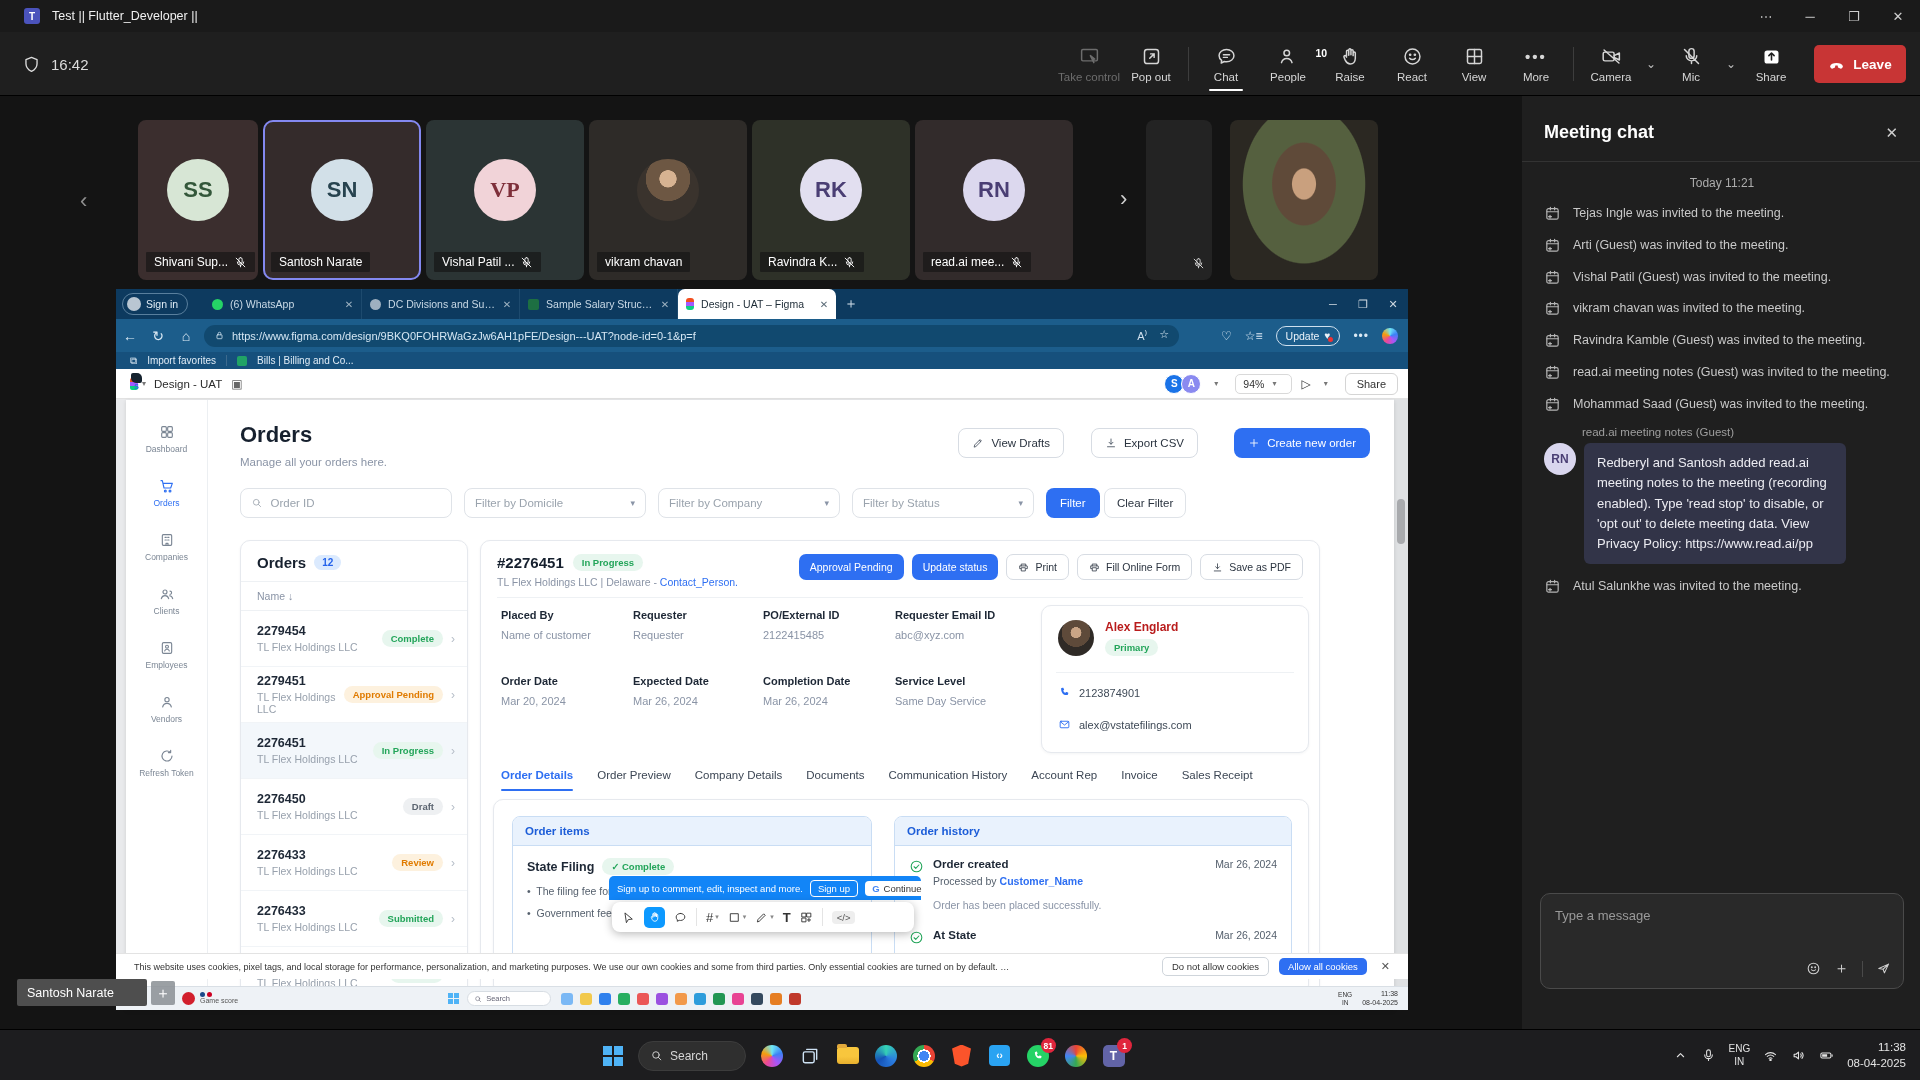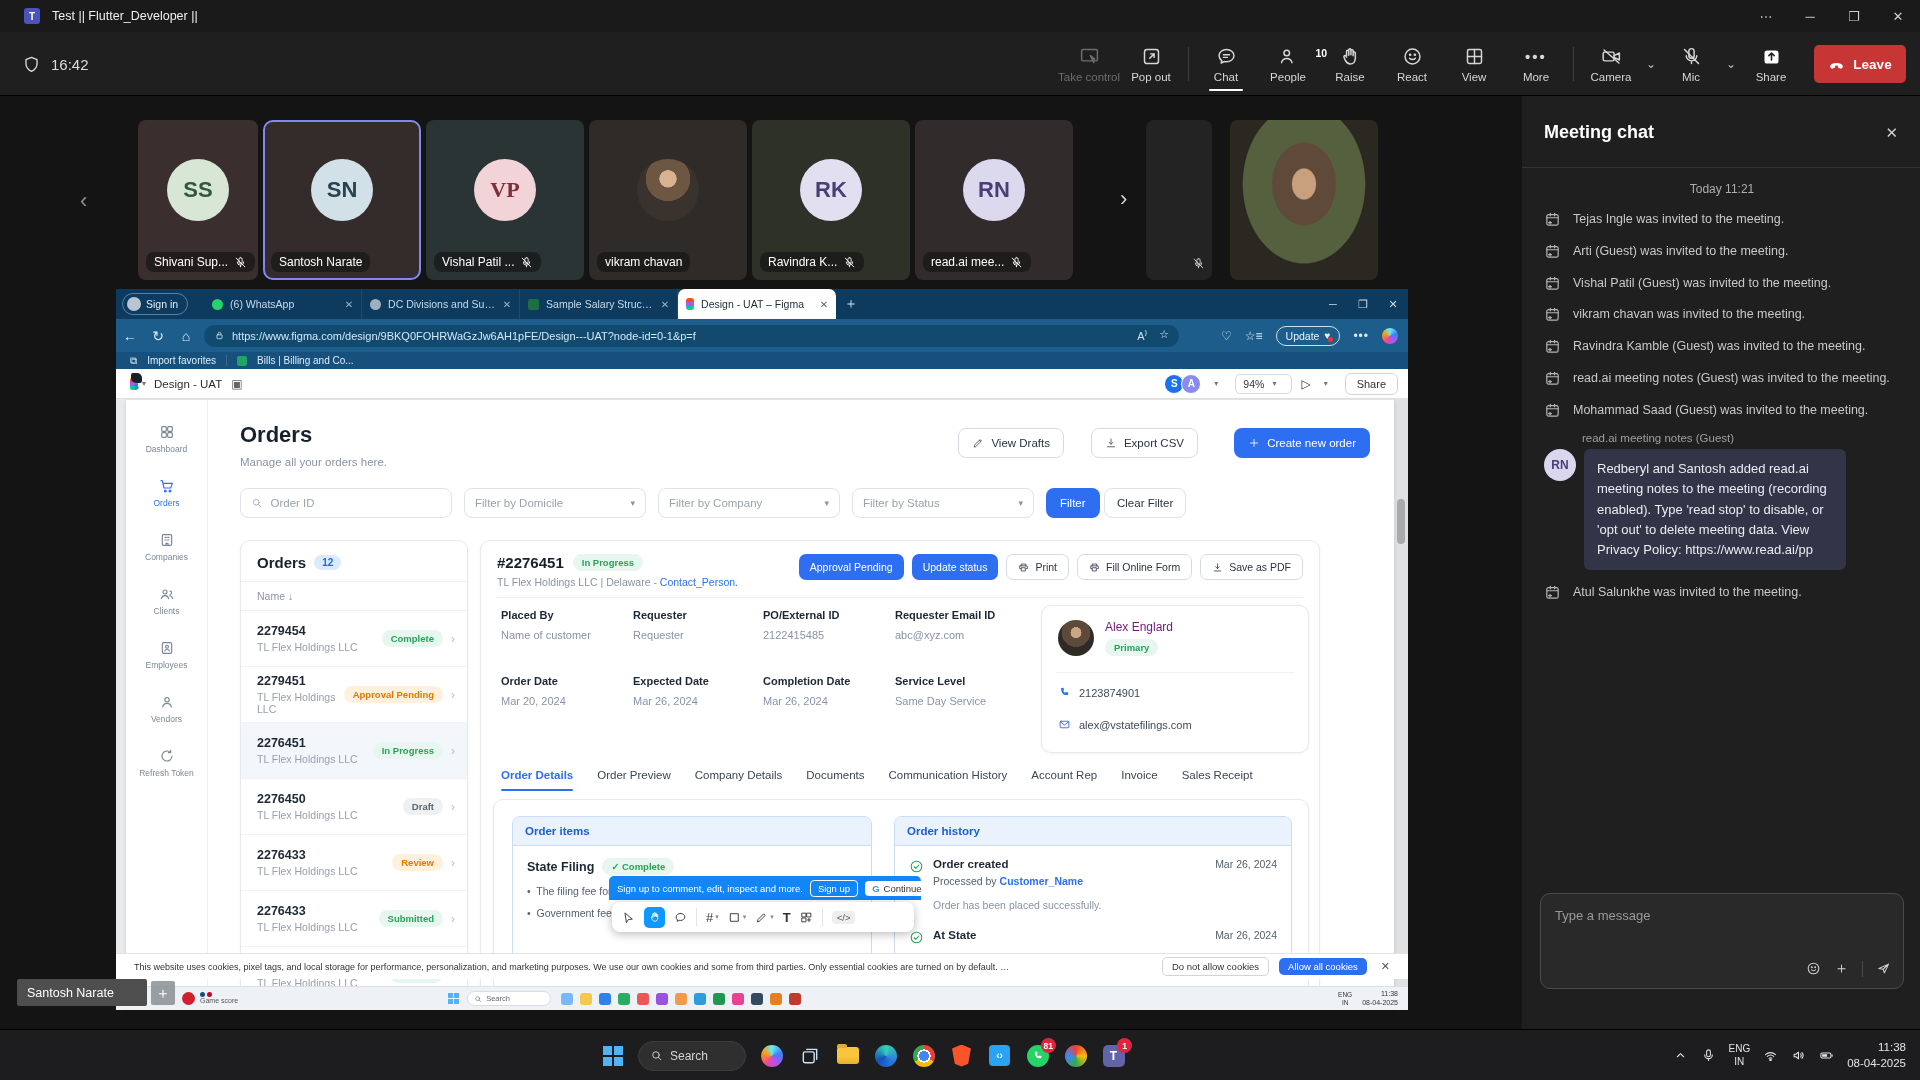--- a/index.html
+++ b/index.html
@@ -31,21 +31,21 @@
   #leavebtn{margin-left:12px;width:92px;height:38px;background:#c83535;border-radius:5px;display:flex;align-items:center;justify-content:center;gap:8px;color:#fff;font-size:13.5px;font-weight:bold}
   #leavebtn svg{font-size:17px}
 
   
   #strip{left:138px;top:120px;height:160px;display:flex;gap:5px}
   .tile{position:relative;width:158px;height:160px;border-radius:8px;background:#2e2b2b;flex:none;overflow:hidden}
   .tile:first-child{width:120px}
   .tile.sel{outline:2.5px solid #8388f0;outline-offset:-2px;border-radius:10px}
   .tav{position:absolute;left:50%;top:44%;transform:translate(-50%,-50%);width:62px;height:62px;border-radius:50%;display:flex;align-items:center;justify-content:center;font-size:22px;font-weight:bold}
   .tav.photo{background:radial-gradient(circle at 50% 32%,#d7b392 16%,#6d5743 17% 42%,#3a332d 43%)}
-  .ntag{position:absolute;left:8px;bottom:8px;background:rgba(20,20,20,.62);border-radius:8px;padding:3px 8px;display:flex;align-items:center;gap:6px;color:#fff;font-size:12px;max-width:140px;white-space:nowrap}
+  .ntag{position:absolute;left:8px;bottom:8px;background:rgba(20,20,20,.62);border-radius:1px;padding:3px 8px;display:flex;align-items:center;gap:6px;color:#fff;font-size:12px;max-width:140px;white-space:nowrap}
   .ntag svg{font-size:13px;flex:none}
   .strip-arrow{color:#cfcfcf;font-size:22px}
   #ptile{left:1146px;top:120px;width:66px;height:160px;border-radius:8px;background:#232323}
   #ptile .mpos{position:absolute;right:7px;bottom:10px;color:#dcdcdc;font-size:13px}
   #sptile{left:1230px;top:120px;width:148px;height:160px;border-radius:8px;background:radial-gradient(ellipse at 50% 40%,#c9a07e 11%,#5f4a39 12% 30%,#55603f 31% 58%,#2b2822 59%)}
 
   
   #screen{left:116px;top:289px;width:1292px;height:721px;background:#e9eaec}
   
   #tabstrip{left:0;top:0;width:1292px;height:30px;background:#0d3a5f;display:flex;align-items:center}
@@ -131,21 +131,21 @@
   #detco .lk{color:#2e6ff2}
   .dbtn{height:26px;border-radius:7px;display:flex;align-items:center;gap:6px;padding:0 11px;font-size:10.5px}
   .dbtn.blue{background:#2e6ff2;color:#fff}
   .dbtn.line{border:1px solid #d7dce3;background:#fff;color:#2b3440}
   .dbtn svg{font-size:11px}
   .fgrid{position:absolute;left:20px;top:68px;display:grid;grid-template-columns:132px 130px 132px 150px;grid-auto-rows:66px}
   .fld .fl{font-size:11px;font-weight:bold;color:#1d2735}
   .fld .fv{font-size:11px;color:#8a94a6;margin-top:8px}
   #ccard{left:560px;top:64px;width:268px;height:148px}
   #ccard .cav{width:36px;height:36px;border-radius:50%;background:radial-gradient(circle at 50% 35%,#caa586 18%,#5e4a3a 19% 48%,#2f2a26 49%)}
-  #ccard .cname{font-size:12px;font-weight:normal;color:#701a75}
+  #ccard .cname{font-size:12px;font-weight:bold;color:#b91c1c}
   #ccard .cchip{margin-top:5px;display:inline-block}
   #ccard .crow{display:flex;align-items:center;gap:8px;font-size:11px;color:#3f4a57}
   #ccard .crow svg{color:#2e6ff2;font-size:13px}
   
   #dtabs{position:absolute;left:20px;right:20px;top:228px;display:flex;gap:24px;border-bottom:1px solid #e8ebef;padding-bottom:23px}
   .dtab{font-size:11.5px;color:#3c4654;position:relative;white-space:nowrap}
   .dtab.on{color:#2e6ff2;font-weight:bold}
   .dtab.on:after{content:"";position:absolute;left:0;right:0;bottom:-10px;height:2.5px;background:#2e6ff2;border-radius:2px}
   
   #bigcard{left:12px;top:258px;width:816px;height:196px}
@@ -195,21 +195,21 @@
   #sharedbar .appicons i{width:12px;height:12px;border-radius:3px;display:block}
   #sharedbar .stray{margin-left:auto;display:flex;align-items:center;gap:10px;margin-right:10px}
   #sharedbar .slang{display:flex;flex-direction:column;font-size:6.5px;color:#333;line-height:1.2;text-align:center}
   #sharedbar .sclock{display:flex;flex-direction:column;font-size:7px;color:#333;line-height:1.25;text-align:right}
   
   #ptag{left:17px;top:979px;width:130px;height:27px;background:#4e4e4e;display:flex;align-items:center;padding-left:10px;color:#fff;font-size:12.5px;z-index:8;border-radius:2px}
   #ptagplus{left:151px;top:981px;width:24px;height:24px;background:rgba(138,143,148,.85);border-radius:2px;display:flex;align-items:center;justify-content:center;color:#fff;font-size:15px;z-index:8}
 
   
   #chatp{left:1522px;top:96px;width:398px;height:933px;background:#1f1f1f}
-  #chathead{display:flex;align-items:center;padding:26px 22px 24px;border-bottom:1px solid #333}
+  #chathead{display:flex;align-items:center;padding:26px 22px 18px;border-bottom:1px solid #333}
   #chathead .ct{font-size:18px;font-weight:bold;color:#fff}
   #chathead .cx{margin-left:auto;color:#cfcfcf;font-size:15px}
   #chatbody{padding:14px 20px 0 22px}
   .daterow{text-align:center;color:#adadad;font-size:12px;margin-bottom:14px}
   .inv{display:flex;gap:12px;margin-bottom:13px;color:#c9c9c9;font-size:12.5px;line-height:1.5}
   .inv svg{font-size:17px;color:#b5b5b5;flex:none;margin-top:1px}
   .msender{color:#9f9f9f;font-size:11.5px;margin:6px 0 5px 38px}
   .mrow{display:flex;gap:8px;align-items:flex-start;margin-bottom:13px}
   .mav{width:32px;height:32px;border-radius:50%;background:#d9d6ee;color:#4a3e74;font-size:12px;font-weight:bold;display:flex;align-items:center;justify-content:center;flex:none}
   .mbubble{background:#323448;border-radius:6px;padding:10px 13px;color:#ececf2;font-size:13px;line-height:1.55;width:262px}

